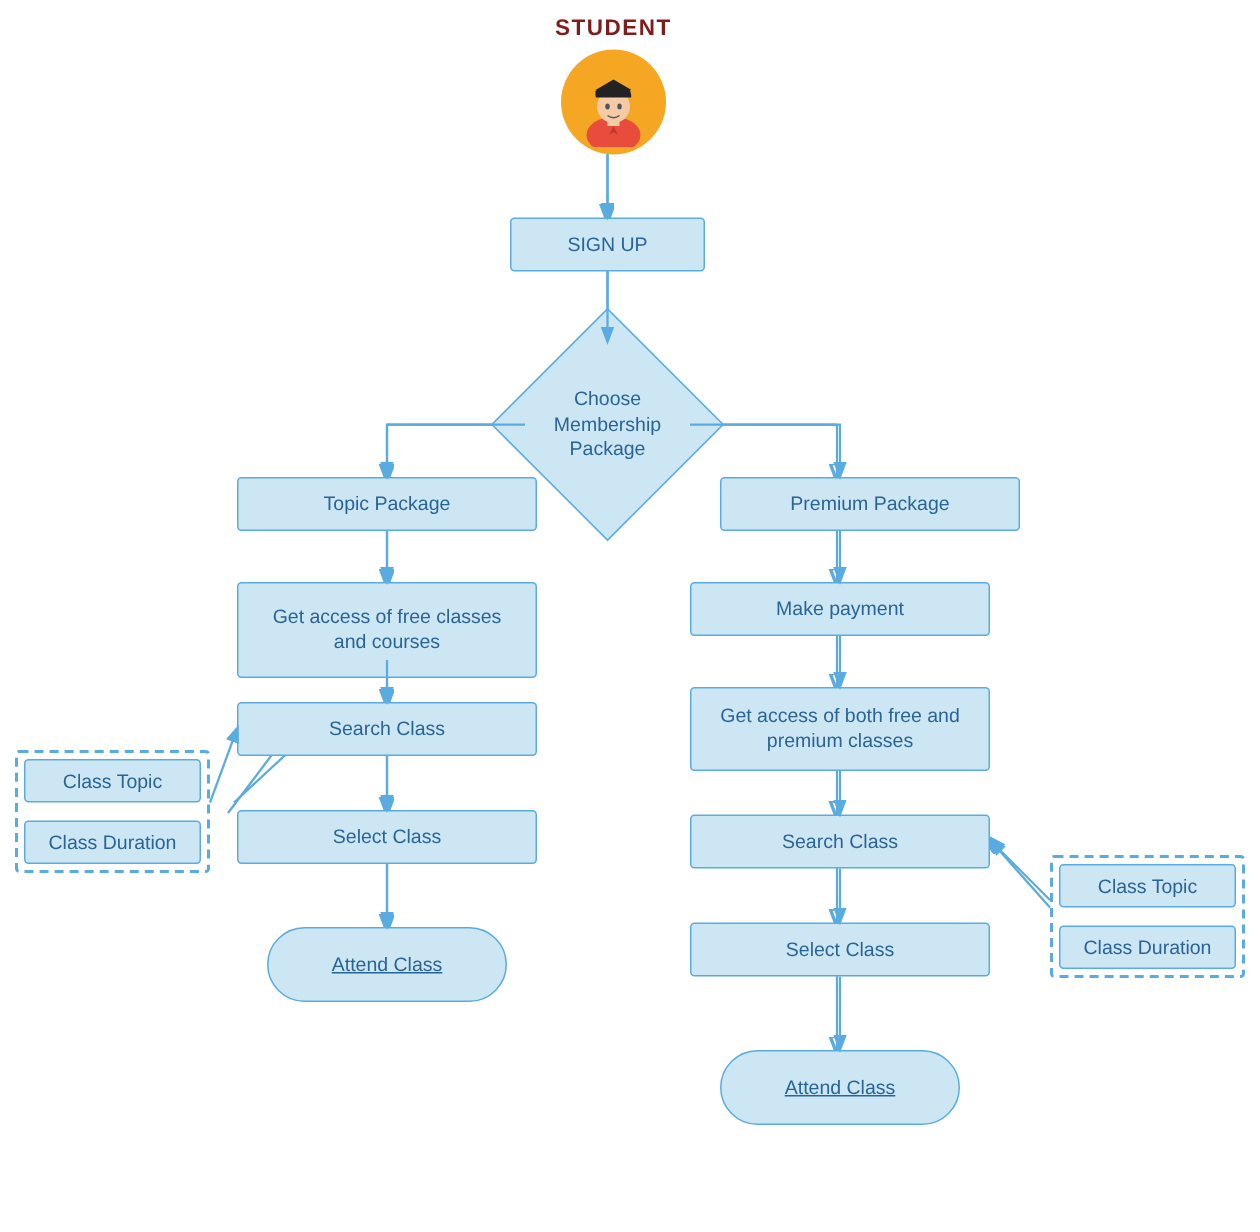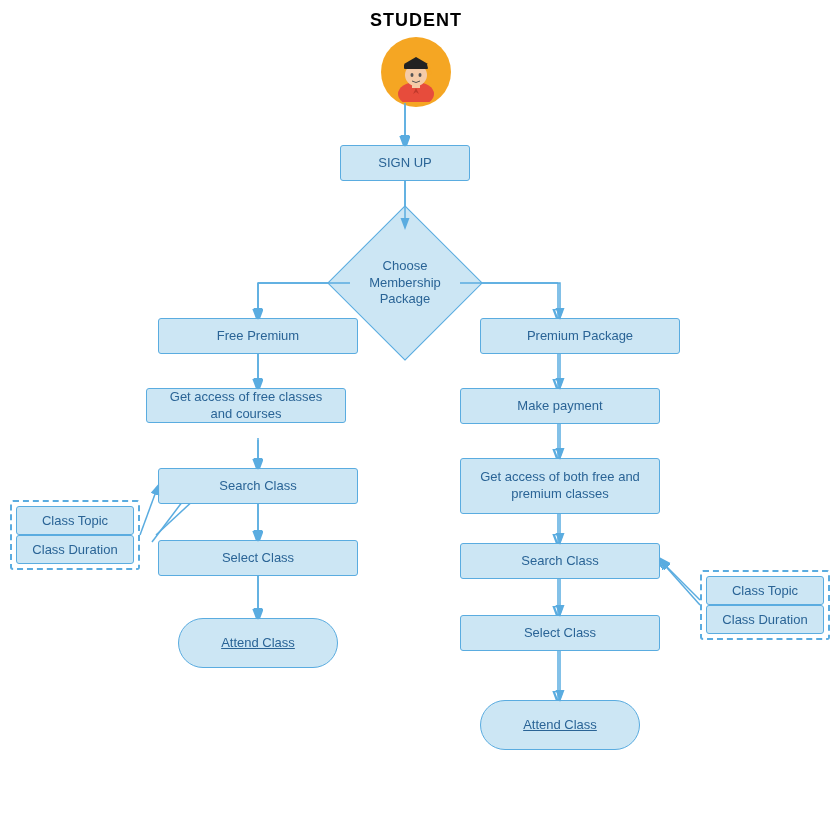--- a/index.html
+++ b/index.html
@@ -72,21 +72,21 @@
       text-decoration: underline;
     }
 
     .dashed-box {
       position: absolute;
       border: 2px dashed #5aace0;
       border-radius: 3px;
       padding: 4px;
       display: flex;
       flex-direction: column;
-      gap: 0;
+      gap: 12px;
     }
 
     .dashed-inner {
       background: #cce6f4;
       border: 1.5px solid #5aace0;
       border-radius: 3px;
       padding: 6px 10px;
       text-align: center;
       color: #2a6496;
       font-size: 13px;
@@ -97,22 +97,22 @@
       position: absolute;
       left: 370px;
       top: 10px;
       display: flex;
       flex-direction: column;
       align-items: center;
     }
 
     .student-label {
       font-weight: bold;
-      font-size: 18px;
-      color: #000000;
+      font-size: 15px;
+      color: #7f1d1d;
       margin-bottom: 6px;
       letter-spacing: 1px;
     }
 
     .avatar-circle {
       width: 70px;
       height: 70px;
       border-radius: 50%;
       background: #f5a623;
       display: flex;
@@ -220,28 +220,28 @@
   <div class="shape rect" style="left:340px; top:145px; width:130px; height:36px;">
     <span>SIGN UP</span>
   </div>
 
   <div class="diamond-wrapper" style="left:345px; top:228px; width:120px; height:110px;align-items:center;">
     <div class="diamond"></div>
     <div class="diamond-text">Choose<br>Membership<br>Package</div>
   </div>
 
   <div class="shape rect" style="left:158px; top:318px; width:200px; height:36px;">
-    <span>Free Premium</span>
+    <span>Topic Package</span>
   </div>
 
   <div class="shape rect" style="left:480px; top:318px; width:200px; height:36px;">
     <span>Premium Package</span>
   </div>
 
-  <div class="shape rect" style="left:146px; top:388px; width:200px; height:35px;">
+  <div class="shape rect" style="left:158px; top:388px; width:200px; height:64px;">
     <span style="white-space:pre-line;">Get access of free classes
 and courses</span>
   </div>
 
   <div class="shape rect" style="left:460px; top:388px; width:200px; height:36px;">
     <span>Make payment</span>
   </div>
 
   <div class="shape rect" style="left:460px; top:458px; width:200px; height:56px;">
     <span style="white-space:pre-line;">Get access of both free and

